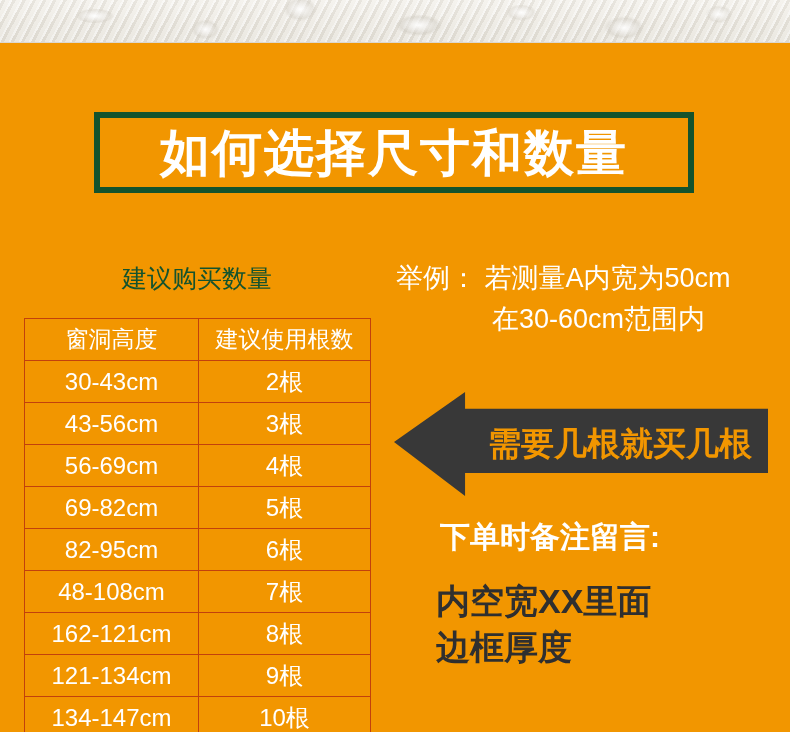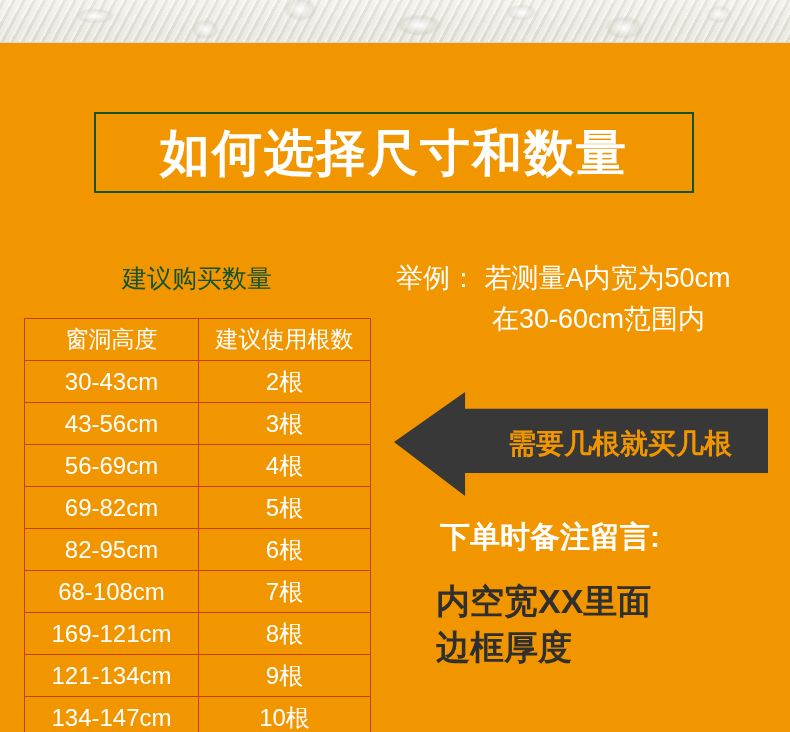--- a/index.html
+++ b/index.html
@@ -37,21 +37,21 @@
       repeating-linear-gradient(118deg, rgba(255,255,255,.55) 0px, rgba(255,255,255,.55) 2px, rgba(213,208,198,.35) 2px, rgba(213,208,198,.35) 5px, rgba(248,246,241,.4) 5px, rgba(248,246,241,.4) 9px),
       linear-gradient(180deg, #f3f1ec 0%, #e8e5de 55%, #e2dfd7 100%);
     border-bottom: 1px solid #dcd8d0;
   }
 
   
   #title-box {
     position: absolute;
     left: 94px; top: 112px;
     width: 600px; height: 81px;
-    border: 2px solid #14532d;
+    border: 6px solid #14532d;
     display: flex;
     align-items: center;
     justify-content: center;
   }
   #title-text {
     color: #ffffff;
     font-size: 50px;
     font-weight: bold;
     letter-spacing: 2px;
     line-height: 1;
@@ -120,21 +120,21 @@
     clip-path: polygon(0% 48%, 19% 0%, 19% 16%, 100% 16%, 100% 78%, 19% 78%, 19% 100%);
   }
   #arrow-label {
     position: absolute;
     left: 78px; top: 0;
     width: 296px; height: 104px;
     display: flex;
     align-items: center;
     justify-content: center;
     color: #F29600;
-    font-size: 28px;
+    font-size: 33px;
     font-weight: bold;
     letter-spacing: 0px;
     white-space: nowrap;
   }
 
   
   #order-note-heading {
     position: absolute;
     left: 440px; top: 517px;
     color: #ffffff;
@@ -192,25 +192,25 @@
       </tr>
       <tr>
         <td>69-82cm</td>
         <td>5根</td>
       </tr>
       <tr>
         <td>82-95cm</td>
         <td>6根</td>
       </tr>
       <tr>
-        <td>68-108cm</td>
+        <td>48-108cm</td>
         <td>7根</td>
       </tr>
       <tr>
-        <td>169-121cm</td>
+        <td>162-121cm</td>
         <td>8根</td>
       </tr>
       <tr>
         <td>121-134cm</td>
         <td>9根</td>
       </tr>
       <tr>
         <td>134-147cm</td>
         <td>10根</td>
       </tr>

